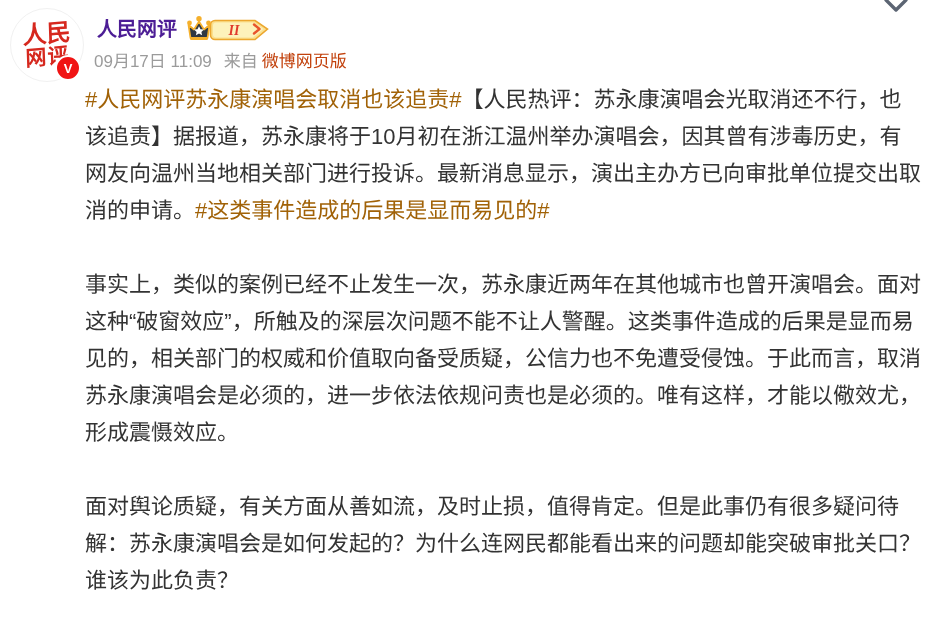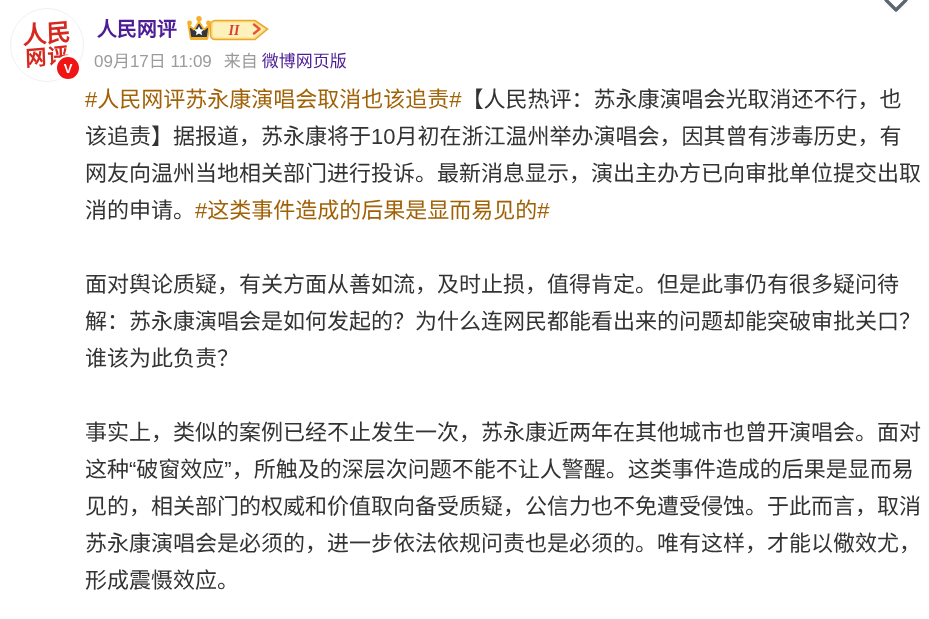--- a/index.html
+++ b/index.html
@@ -29,21 +29,21 @@
     color:#fff; font-size:13px; font-weight:700;
     display:flex; align-items:center; justify-content:center;
   }
 
   
   .author-row { position:absolute; left:97px; top:15px; display:flex; align-items:center; }
   .author-name { font-size:20px; font-weight:700; color:#4c1d95; cursor:pointer; line-height:28px; }
   .vip-badge { display:inline-flex; align-items:center; margin-left:8px; cursor:pointer; }
   .meta { position:absolute; left:94px; top:50px; font-size:17px; color:#9b9b9b; line-height:24px; }
   .meta .src-prefix { margin-left:12px; }
-  .meta a { color:#4c1d95; text-decoration:none; cursor:pointer; margin-left:4px; }
+  .meta a { color:#c2410c; text-decoration:none; cursor:pointer; margin-left:4px; }
 
   
   .more-chevron { position:absolute; left:883px; top:-2px; cursor:pointer; line-height:0; }
 
   
   .content {
     position:absolute; left:85px; top:81px; width:837px;
     font-size:22px; line-height:37px; color:#333;
     word-break:normal; line-break:strict;
   }
@@ -91,17 +91,17 @@
   </div>
 
   <span class="more-chevron">
     <svg width="26" height="15" viewBox="0 0 26 15">
       <path d="M3 2 L13 12 L23 2" fill="none" stroke="#5c6573" stroke-width="3.4" stroke-linecap="round" stroke-linejoin="round"></path>
     </svg>
   </span>
 
   <div class="content">
     <p><a class="hashtag">#人民网评苏永康演唱会取消也该追责#</a><span>【人民热评：苏永康演唱会光取消还不行，也该追责】据报道，苏永康将于10月初在浙江温州举办演唱会，因其曾有涉毒历史，有网友向温州当地相关部门进行投诉。最新消息显示，演出主办方已向审批单位提交出取消的申请。</span><a class="hashtag">#这类事件造成的后果是显而易见的#</a></p>
+    <p>事实上，类似的案例已经不止发生一次，苏永康近两年在其他城市也曾开演唱会。面对这种“破窗效应”，所触及的深层次问题不能不让人警醒。这类事件造成的后果是显而易见的，相关部门的权威和价值取向备受质疑，公信力也不免遭受侵蚀。于此而言，取消苏永康演唱会是必须的，进一步依法依规问责也是必须的。唯有这样，才能以儆效尤，形成震慑效应。</p>
     <p>面对舆论质疑，有关方面从善如流，及时止损，值得肯定。但是此事仍有很多疑问待解：苏永康演唱会是如何发起的？为什么连网民都能看出来的问题却能突破审批关口？谁该为此负责？</p>
-    <p>事实上，类似的案例已经不止发生一次，苏永康近两年在其他城市也曾开演唱会。面对这种“破窗效应”，所触及的深层次问题不能不让人警醒。这类事件造成的后果是显而易见的，相关部门的权威和价值取向备受质疑，公信力也不免遭受侵蚀。于此而言，取消苏永康演唱会是必须的，进一步依法依规问责也是必须的。唯有这样，才能以儆效尤，形成震慑效应。</p>
   </div>
 
 </div>
 
 </body></html>

